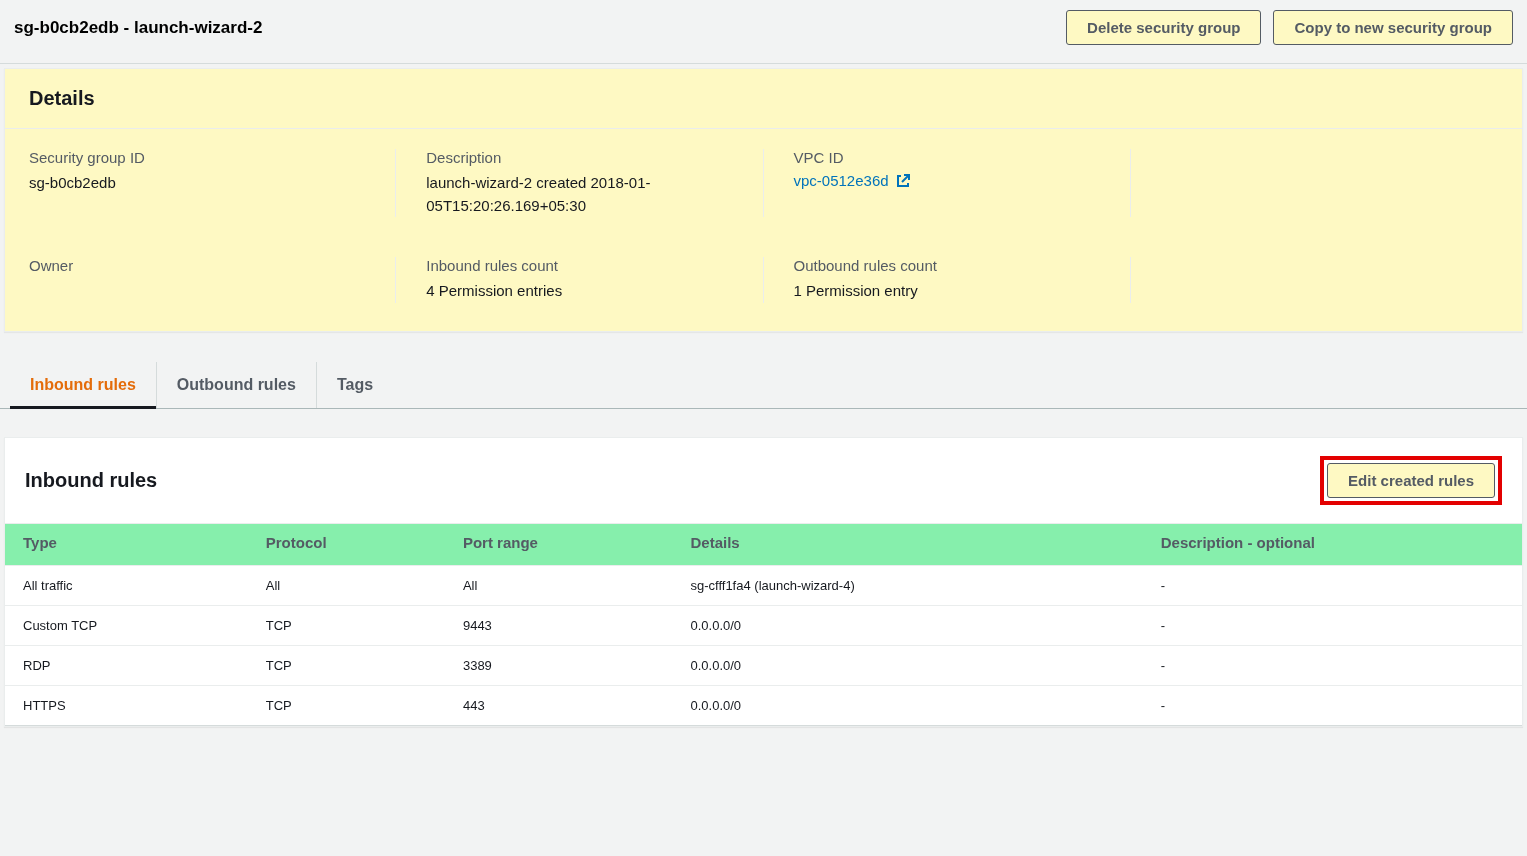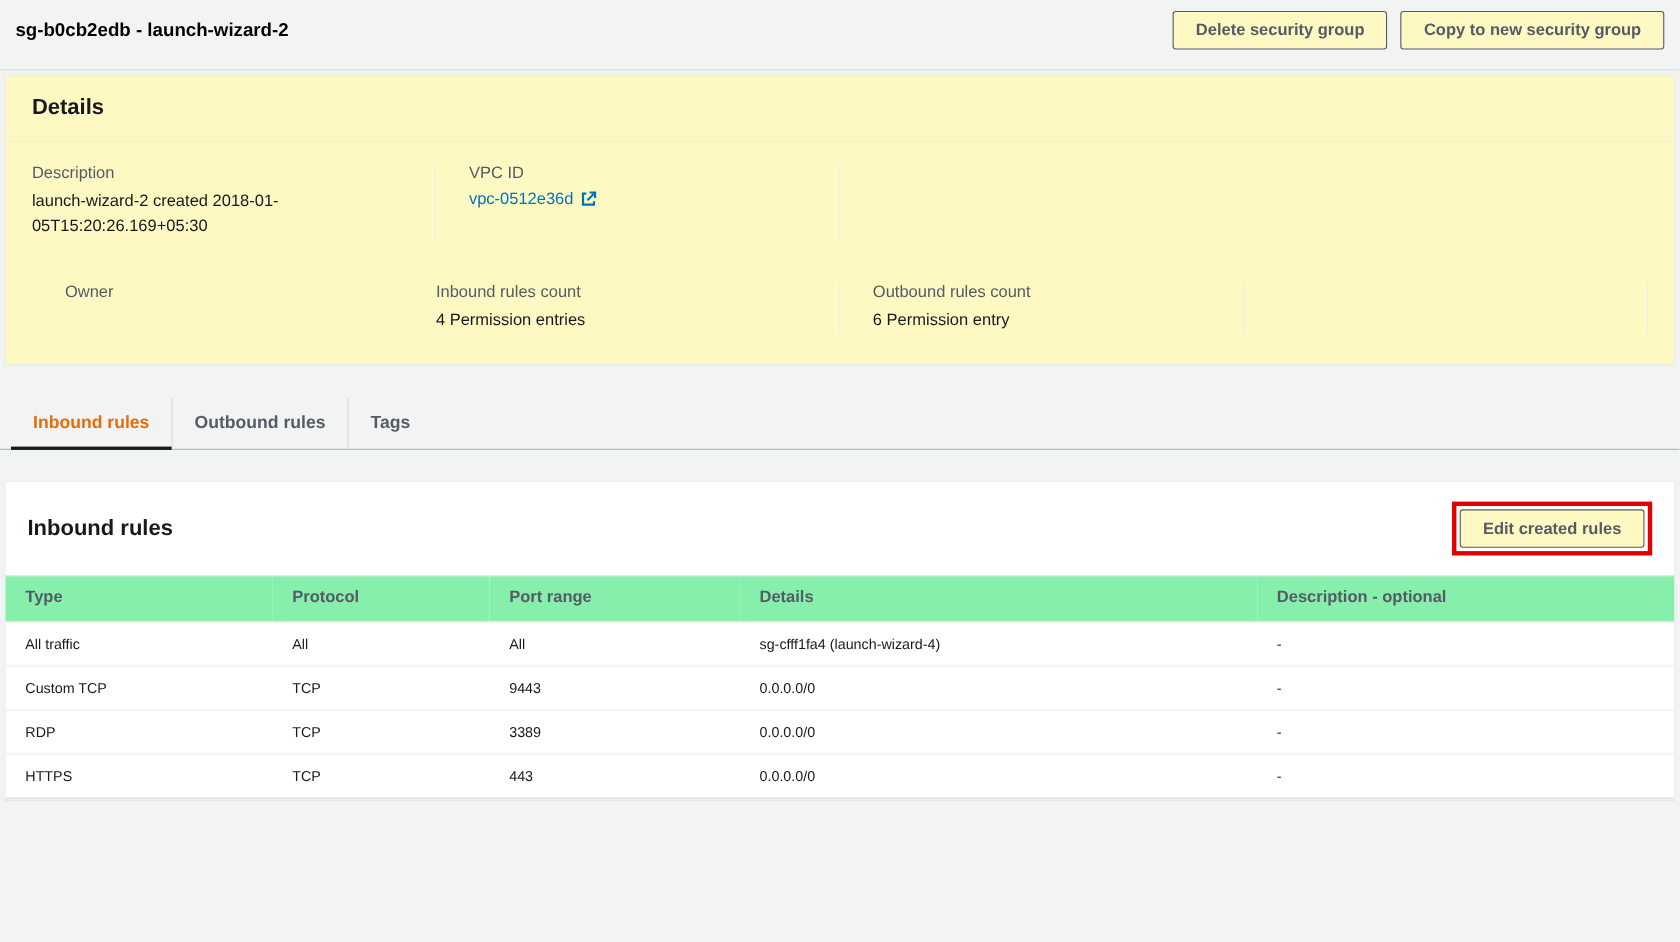--- a/index.html
+++ b/index.html
@@ -176,20 +176,24 @@
     <button class="btn">Copy to new security group</button>
   </div>
 </div>
 
 <div class="panel">
   <div class="panel-header">
     <div class="panel-title">Details</div>
   </div>
   <div class="details-grid">
     <div class="detail-cell">
+      <div class="detail-label">Security group ID</div>
+      <div class="detail-value">sg-b0cb2edb</div>
+    </div>
+    <div class="detail-cell">
       <div class="detail-label">Description</div>
       <div class="detail-value">launch-wizard-2 created 2018-01-05T15:20:26.169+05:30</div>
     </div>
     <div class="detail-cell">
       <div class="detail-label">VPC ID</div>
       <a class="detail-link">
         <span>vpc-0512e36d</span>
         <svg class="ext-icon" viewBox="0 0 16 16">
             <path d="M6 3H3v10h10v-3" stroke-width="2"></path>
             <path d="M9 2h5v5" stroke-width="2"></path>
@@ -202,21 +206,21 @@
 
     <div class="detail-cell">
       <div class="detail-label">Owner</div>
     </div>
     <div class="detail-cell">
       <div class="detail-label">Inbound rules count</div>
       <div class="detail-value">4 Permission entries</div>
     </div>
     <div class="detail-cell">
       <div class="detail-label">Outbound rules count</div>
-      <div class="detail-value">6 Permission entry</div>
+      <div class="detail-value">1 Permission entry</div>
     </div>
     <div class="detail-cell"></div>
   </div>
 </div>
 
 <div class="tabs-bar">
   <div class="tab active">Inbound rules</div>
   <div class="tab">Outbound rules</div>
   <div class="tab">Tags</div>
 </div>

